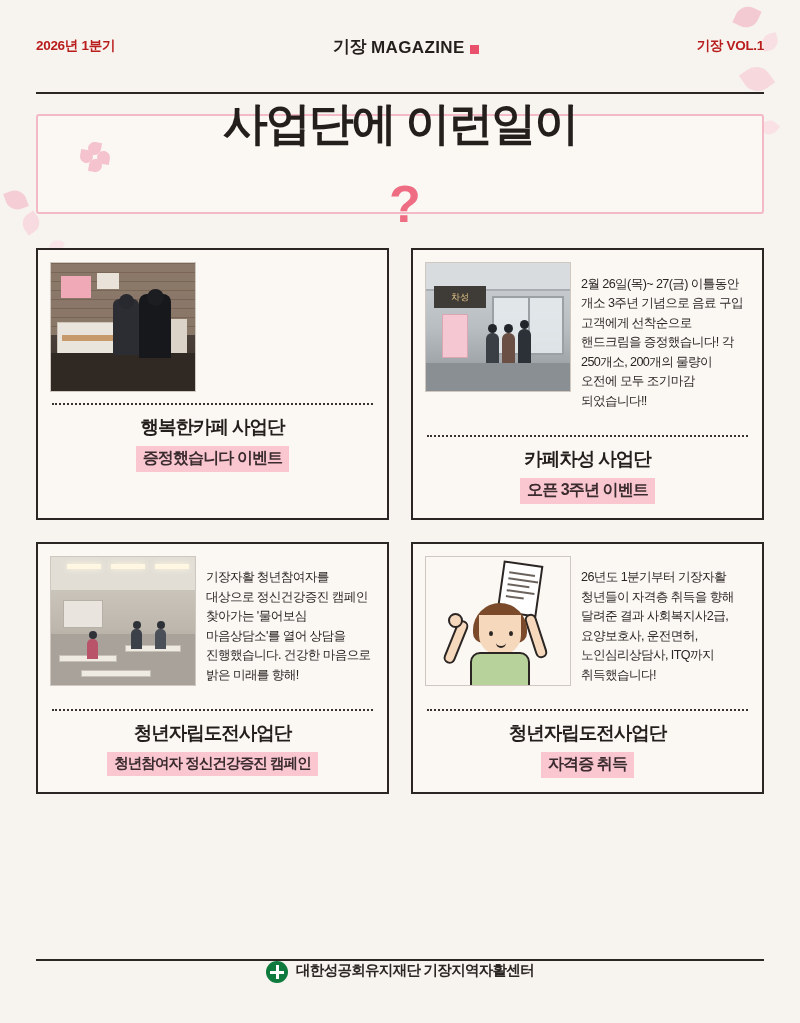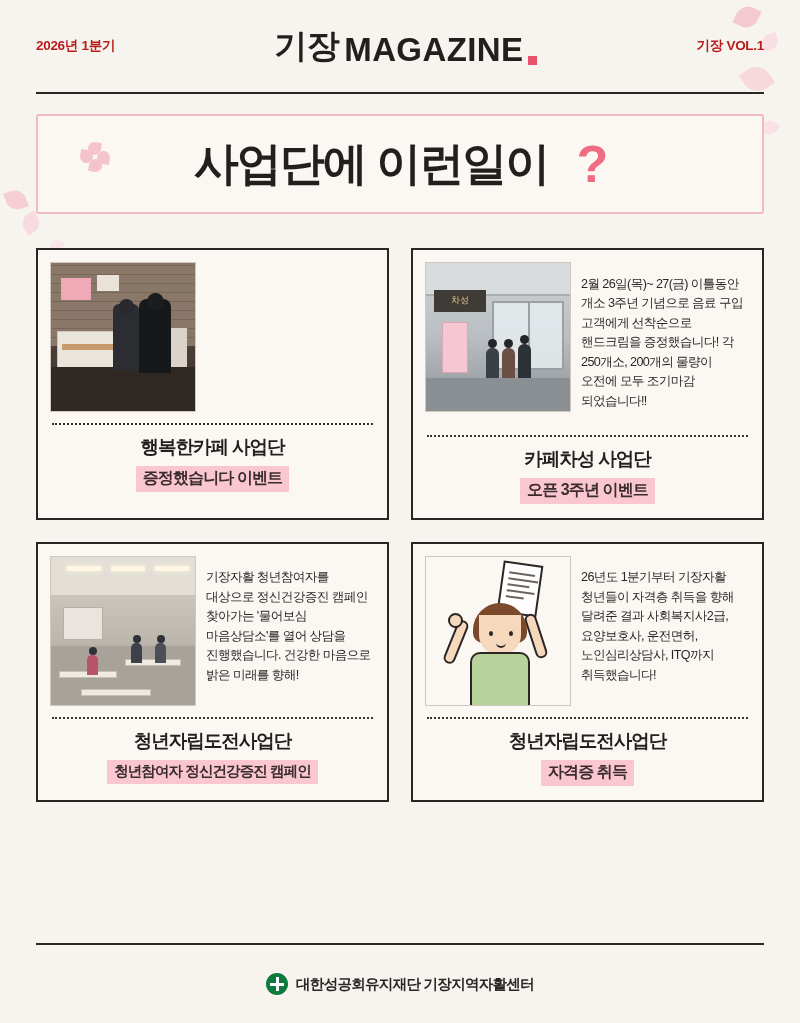--- a/index.html
+++ b/index.html
@@ -43,21 +43,21 @@
   .issue-date, .vol {
     font-size: 13.5px;
     font-weight: bold;
     letter-spacing: -0.3px;
     color: #b91c1c;
   }
   .logo {
     display: flex;
     align-items: flex-end;
     gap: 5px;
-    font-size: 33px;
+    font-size: 17px;
     letter-spacing: -0.5px;
   }
   .logo .ko { font-weight: bold; }
   .logo .en { font-weight: bold; letter-spacing: 0.4px; }
   .logo .dot {
     width: 9px; height: 9px;
     background: #e8506b;
     display: inline-block;
     margin-bottom: 4px;
   }
@@ -77,20 +77,21 @@
     background: #fbf8f4;
   }
   .banner h1 {
     margin: 0;
     font-size: 45px;
     font-weight: bold;
     letter-spacing: -2px;
     display: flex;
     align-items: center;
     gap: 20px;
+    flex-direction: column;
   }
   .banner .qmark {
     color: #ef6d83;
     font-size: 52px;
     font-weight: bold;
     margin-left: 8px;
   }
   .banner .flower {
     position: absolute;
     left: 42px;
@@ -122,21 +123,21 @@
     display: flex;
     flex-direction: column;
   }
   .card-top {
     display: flex;
     gap: 10px;
   }
   .thumb {
     width: 146px;
     min-width: 146px;
-    height: 150px;
+    height: 130px;
     border: 1px solid #cfc8c0;
     overflow: hidden;
     position: relative;
     background: #a16207;
   }
   .card-text {
     font-size: 12.6px;
     line-height: 1.55;
     letter-spacing: -0.6px;
     color: #2b2523;
@@ -170,23 +171,22 @@
 
   
   footer.pagefoot {
     position: absolute;
     left: 0; right: 0;
     bottom: 0;
     padding: 0 36px;
   }
   .foot-rule { height: 2px; background: #2b2523; }
   .foot-inner {
-    height: 78px;
-    display: flex;
-    align-items: center;
+    height: 62px;
+    display: flex;
     justify-content: center;
     gap: 8px;
   }
   .foot-logo {
     width: 22px; height: 22px;
     border-radius: 50%;
     background: #0f7a3d;
     position: relative;
   }
   .foot-logo:before, .foot-logo:after {

